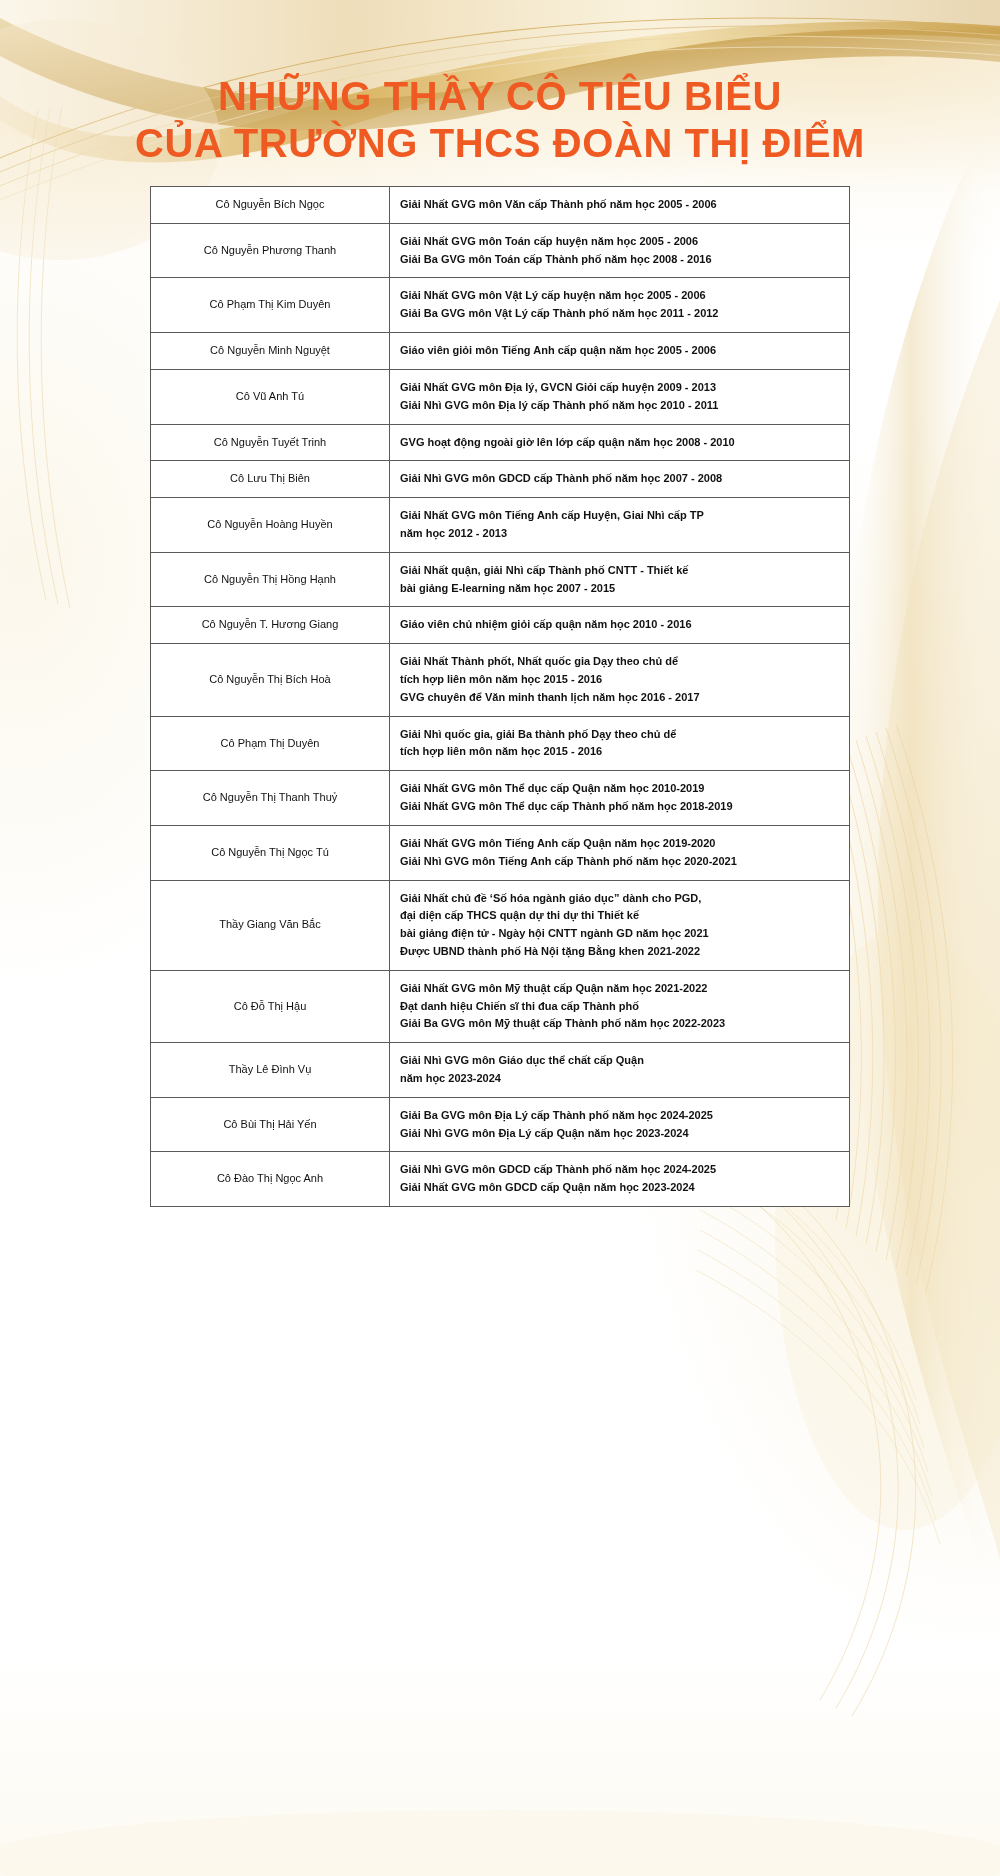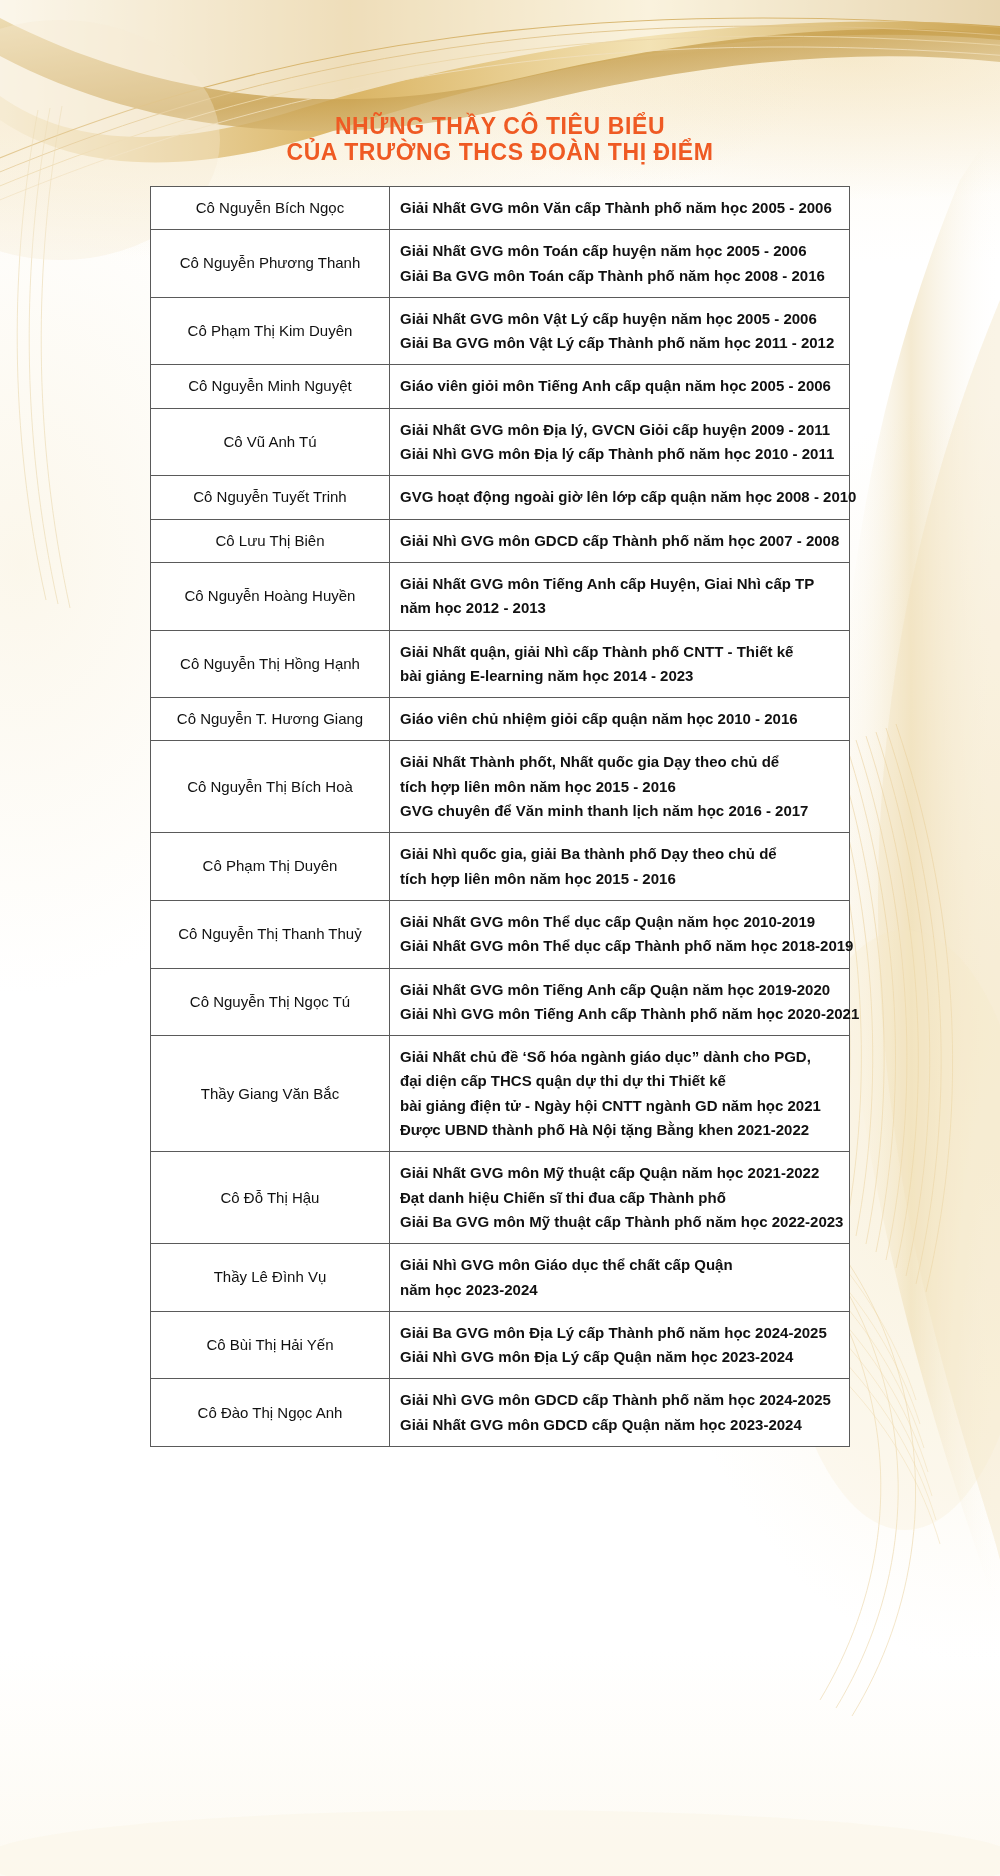--- a/index.html
+++ b/index.html
@@ -45,21 +45,21 @@
     align-items: flex-end;
     justify-content: center;
     padding-bottom: 12px;
     box-sizing: border-box;
   }
   .title-block {
     text-align: center;
     line-height: 1.16;
   }
   .title-line {
-    font-size: 23px;
+    font-size: 40px;
     font-weight: bold;
     letter-spacing: 0.6px;
     color: #ef5a23;
     white-space: nowrap;
   }
 
   
   .table-wrap {
     position: relative;
     z-index: 3;
@@ -68,21 +68,21 @@
   }
   table.award-table {
     width: 100%;
     border-collapse: collapse;
     background: transparent;
     table-layout: fixed;
   }
   table.award-table td {
     border: 1px solid #5a5a5a;
     padding: 9px 10px;
-    font-size: 15px;
+    font-size: 11px;
     color: #111111;
     line-height: 1.62;
     vertical-align: middle;
     background: #ffffff;
   }
   td.name-cell {
     width: 218px;
     text-align: center;
     white-space: nowrap;
     padding-left: 4px;
@@ -223,21 +223,21 @@
         </tr>
         <tr>
           <td class="name-cell">Cô Nguyễn Minh Nguyệt</td>
           <td class="award-cell">
             <span class="award-line">Giáo viên giỏi môn Tiếng Anh cấp quận năm học 2005 - 2006</span>
           </td>
         </tr>
         <tr>
           <td class="name-cell">Cô Vũ Anh Tú</td>
           <td class="award-cell">
-            <span class="award-line">Giải Nhất GVG môn Địa lý, GVCN Giỏi cấp huyện 2009 - 2011</span>
+            <span class="award-line">Giải Nhất GVG môn Địa lý, GVCN Giỏi cấp huyện 2009 - 2013</span>
             <span class="award-line">Giải Nhì GVG môn Địa lý cấp Thành phố năm học 2010 - 2011</span>
           </td>
         </tr>
         <tr>
           <td class="name-cell">Cô Nguyễn Tuyết Trinh</td>
           <td class="award-cell">
             <span class="award-line">GVG hoạt động ngoài giờ lên lớp cấp quận năm học 2008 - 2010</span>
           </td>
         </tr>
         <tr>
@@ -250,21 +250,21 @@
           <td class="name-cell">Cô Nguyễn Hoàng Huyền</td>
           <td class="award-cell">
             <span class="award-line">Giải Nhất GVG môn Tiếng Anh cấp Huyện, Giai Nhì cấp TP</span>
             <span class="award-line">năm học 2012 - 2013</span>
           </td>
         </tr>
         <tr>
           <td class="name-cell">Cô Nguyễn Thị Hồng Hạnh</td>
           <td class="award-cell">
             <span class="award-line">Giải Nhất quận, giải Nhì cấp Thành phố CNTT - Thiết kế</span>
-            <span class="award-line">bài giảng E-learning năm học 2014 - 2023</span>
+            <span class="award-line">bài giảng E-learning năm học 2007 - 2015</span>
           </td>
         </tr>
         <tr>
           <td class="name-cell">Cô Nguyễn T. Hương Giang</td>
           <td class="award-cell">
             <span class="award-line">Giáo viên chủ nhiệm giỏi cấp quận năm học 2010 - 2016</span>
           </td>
         </tr>
         <tr>
           <td class="name-cell">Cô Nguyễn Thị Bích Hoà</td>

